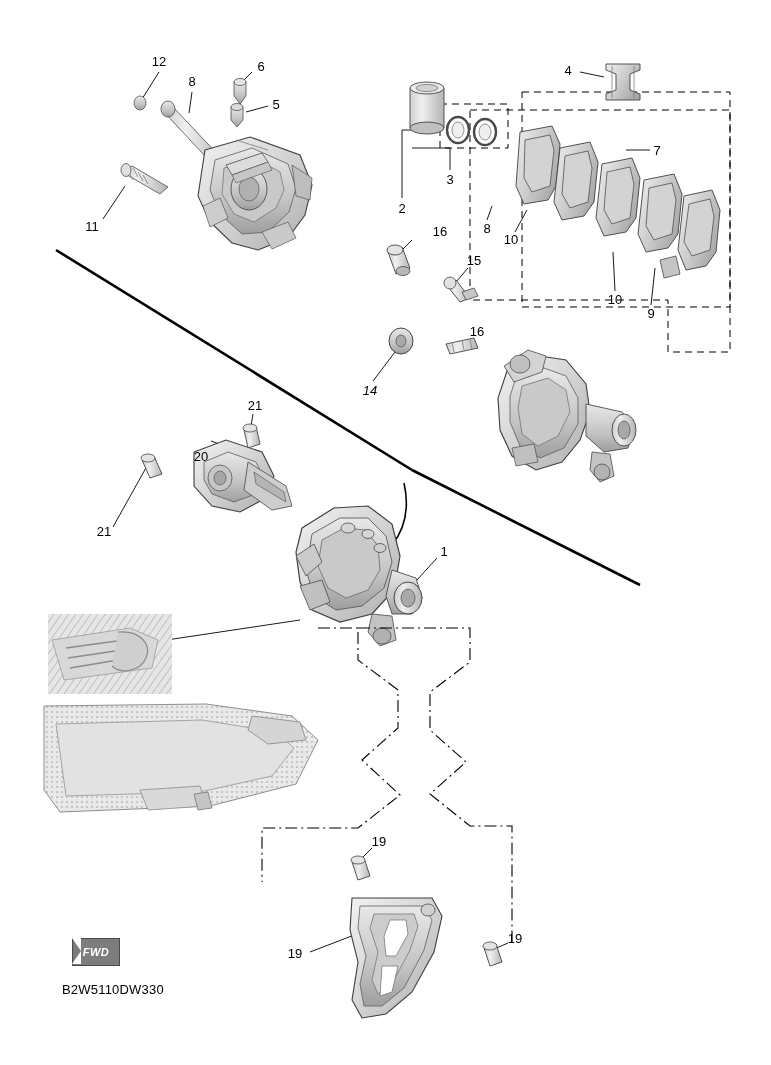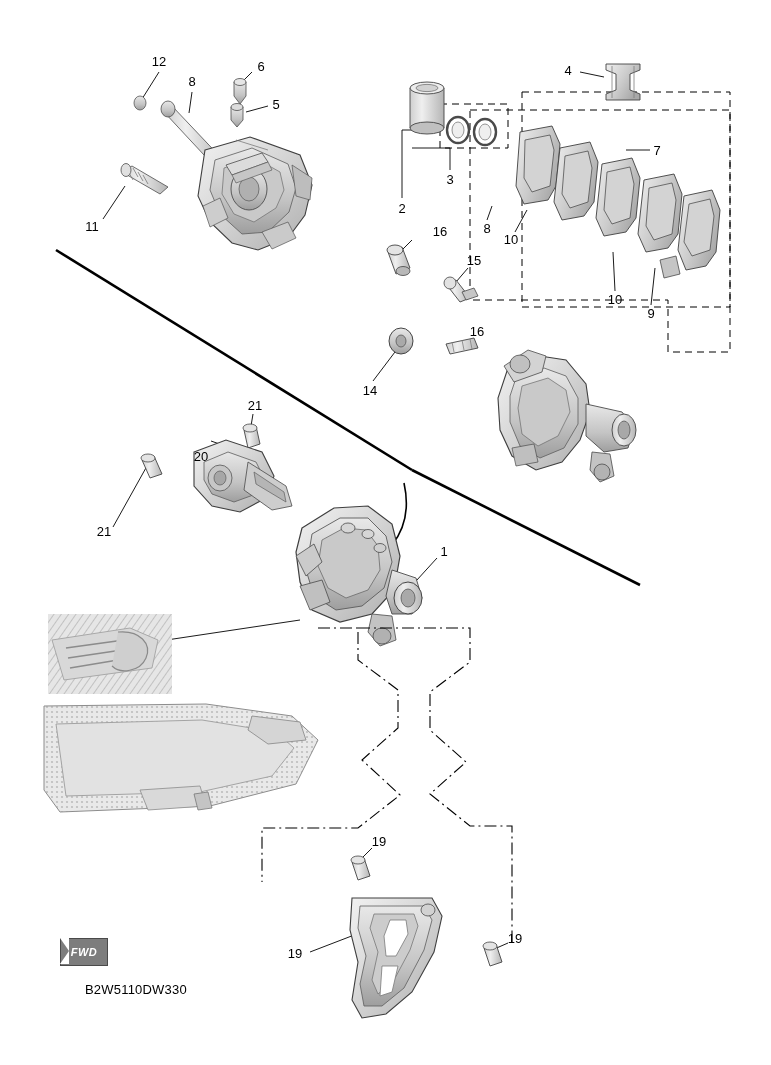--- a/index.html
+++ b/index.html
@@ -38,21 +38,20 @@
     white-space: nowrap;
     transform: translate(-50%, -50%);
   }
   .part-code {
     position: absolute;
     font-family: "Liberation Sans", sans-serif;
     font-size: 13px;
     color: #000000;
     white-space: nowrap;
     letter-spacing: 0.2px;
-    margin-left: 23px;
   }
   .fwd-badge {
     position: absolute;
     width: 46px;
     height: 26px;
     background: #7d7d7d;
     border: 1px solid #4a4a4a;
     color: #ffffff;
     font-family: "Liberation Sans", sans-serif;
     font-size: 11px;
@@ -348,28 +347,28 @@
   <div class="callout-label" style="left:450px; top:179px;">3</div>
   <div class="callout-label" style="left:92px;  top:226px;">11</div>
   <div class="callout-label" style="left:402px; top:208px;">2</div>
   <div class="callout-label" style="left:487px; top:228px;">8</div>
   <div class="callout-label" style="left:511px; top:239px;">10</div>
   <div class="callout-label" style="left:440px; top:231px;">16</div>
   <div class="callout-label" style="left:474px; top:260px;text-align:center;">15</div>
   <div class="callout-label" style="left:615px; top:299px;">10</div>
   <div class="callout-label" style="left:651px; top:313px;">9</div>
   <div class="callout-label" style="left:477px; top:331px;">16</div>
-  <div class="callout-label" style="left:370px; top:390px;">14</div>
+  <div class="callout-label" style="left:370px; top:390px;font-style:italic;">14</div>
   <div class="callout-label" style="left:255px; top:405px;">21</div>
   <div class="callout-label" style="left:201px; top:456px;">20</div>
   <div class="callout-label" style="left:104px; top:531px;">21</div>
   <div class="callout-label" style="left:444px; top:551px;">1</div>
   <div class="callout-label" style="left:379px; top:841px;">19</div>
   <div class="callout-label" style="left:295px; top:953px;">19</div>
   <div class="callout-label" style="left:515px; top:938px;">19</div>
 
-  <div class="fwd-badge" style="left:60px; top:938px;font-style:italic;">
+  <div class="fwd-badge" style="left:72px; top:938px;font-style:italic;">
     <span class="arrow-tip"></span>
     <span>FWD</span>
   </div>
   <div class="part-code" style="left:62px; top:982px;">B2W5110DW330</div>
 
 </div>
 
 </body></html>

